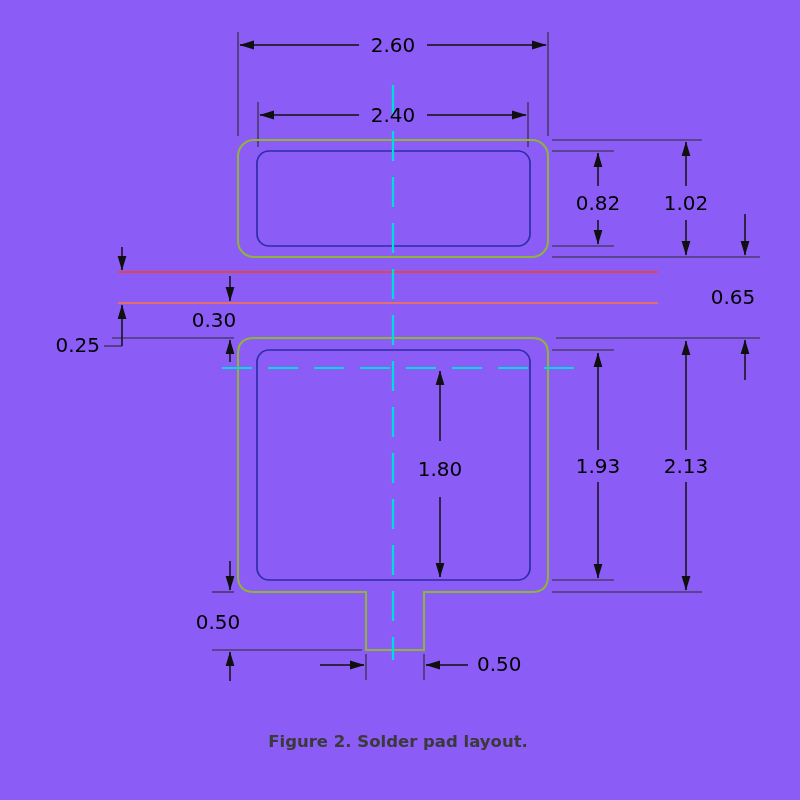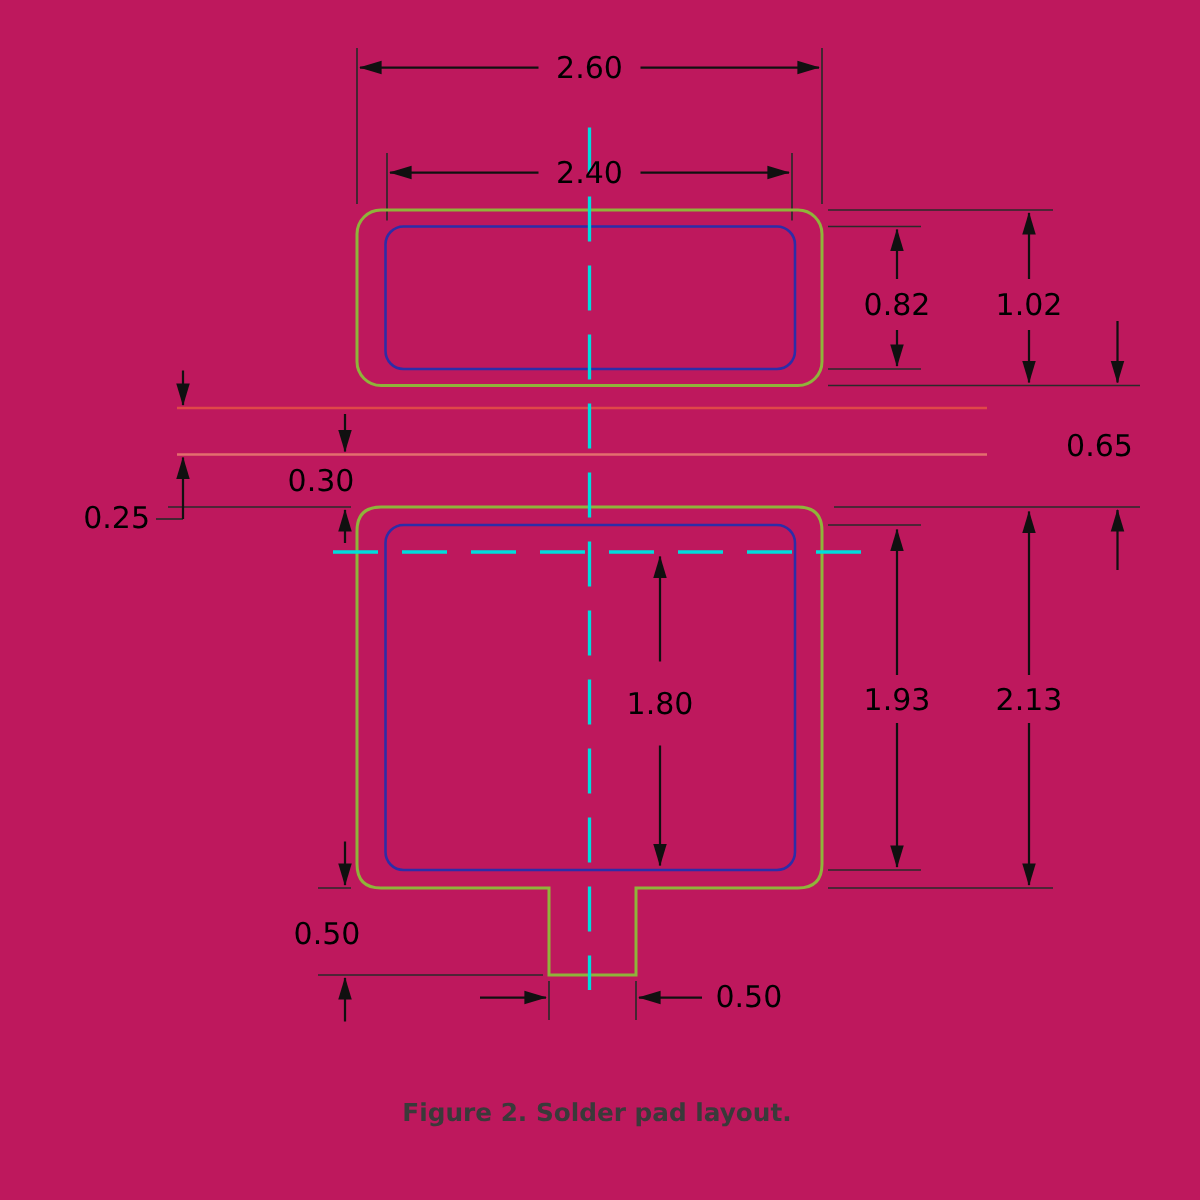--- a/index.html
+++ b/index.html
@@ -1,16 +1,16 @@
 <!DOCTYPE html>
 <html><head>
 <meta charset="utf-8">
 <style>
   html, body { margin: 0; padding: 0; background: #ffffff; }
-  .stage { width: 800px; height: 800px; background: #be185d; position: relative; }
+  .stage { width: 800px; height: 800px; background: #8b5cf6; position: relative; }
   svg { display: block; }
   .ext  { stroke: #2a2a2a; stroke-width: 1.1; fill: none; }
   .dim  { stroke: #101010; stroke-width: 1.5; fill: none; }
   .pad  { fill: none; stroke-width: 2; }
   .inner{ fill: none; stroke-width: 1.7; }
   .cyan { fill: none; stroke-width: 2.2; stroke-dasharray: 30 16; }
   .red  { fill: none; stroke-width: 1.8; }
   text.dimlabel {
     font-family: "DejaVu Sans", "Liberation Sans", sans-serif;
     font-size: 20px; fill: #000000;

